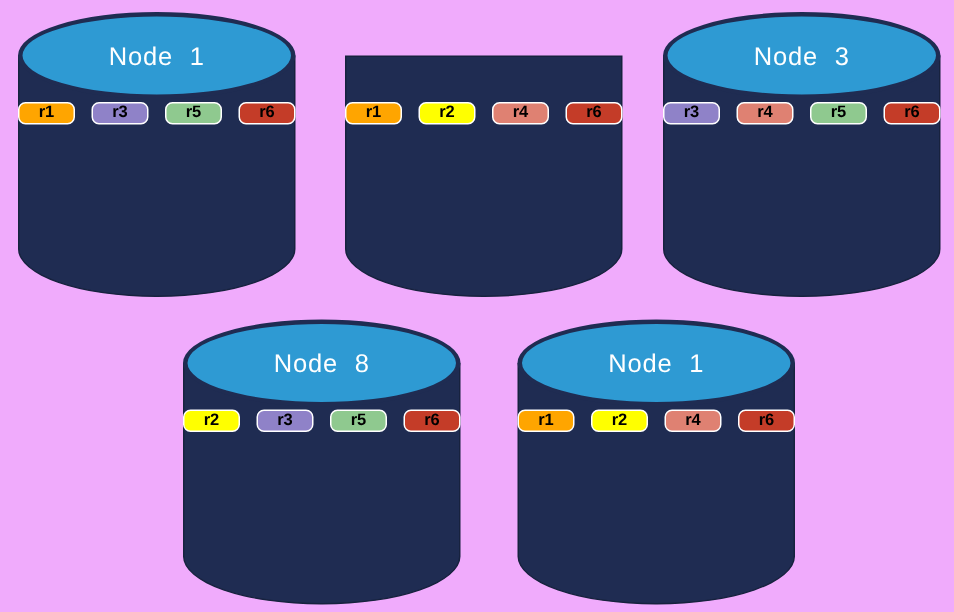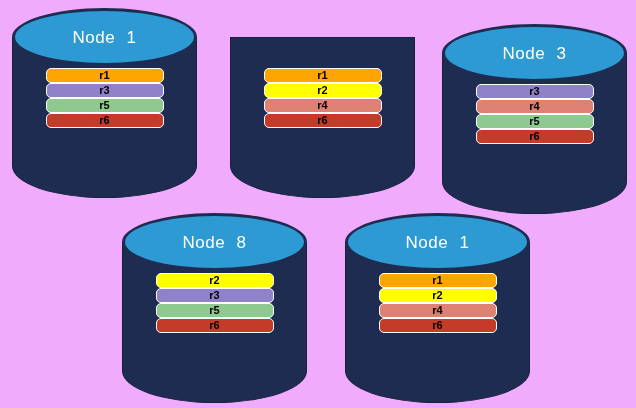--- a/index.html
+++ b/index.html
@@ -15,21 +15,21 @@
     overflow:hidden;
   }
   .cylinder{
     position:absolute;
     width:185px;
     height:190px;
   }
   
   .pos-0{left:12px;  top:8px;}
   .pos-1{left:230px; top:8px;}
-  .pos-2{left:442px; top:24px;}
+  .pos-2{left:442px; top:8px;}
   .pos-3{left:122px; top:213px;}
   .pos-4{left:345px; top:213px;}
 
   .cyl-body{
     position:absolute;
     left:0; right:0;
     top:29px; bottom:0;
     background:var(--cyl-body,#1F2C52);
     border:1px solid var(--cyl-edge,#17223E);
     box-sizing:border-box;
@@ -53,22 +53,23 @@
     letter-spacing:0.5px;
     word-spacing:6px;
     line-height:1;
     padding-top:1px;
   }
   .bars{
     position:absolute;
     left:0; right:0;
     top:60px;
     display:flex;
-    flex-direction:column;
+    flex-direction:row;
     align-items:center;
+    gap:11px;
   }
   .bar{
     width:118px;
     height:15px;
     box-sizing:border-box;
     border:1.5px solid #ffffff;
     border-radius:5px;
     display:flex;
     align-items:center;
     justify-content:center;

